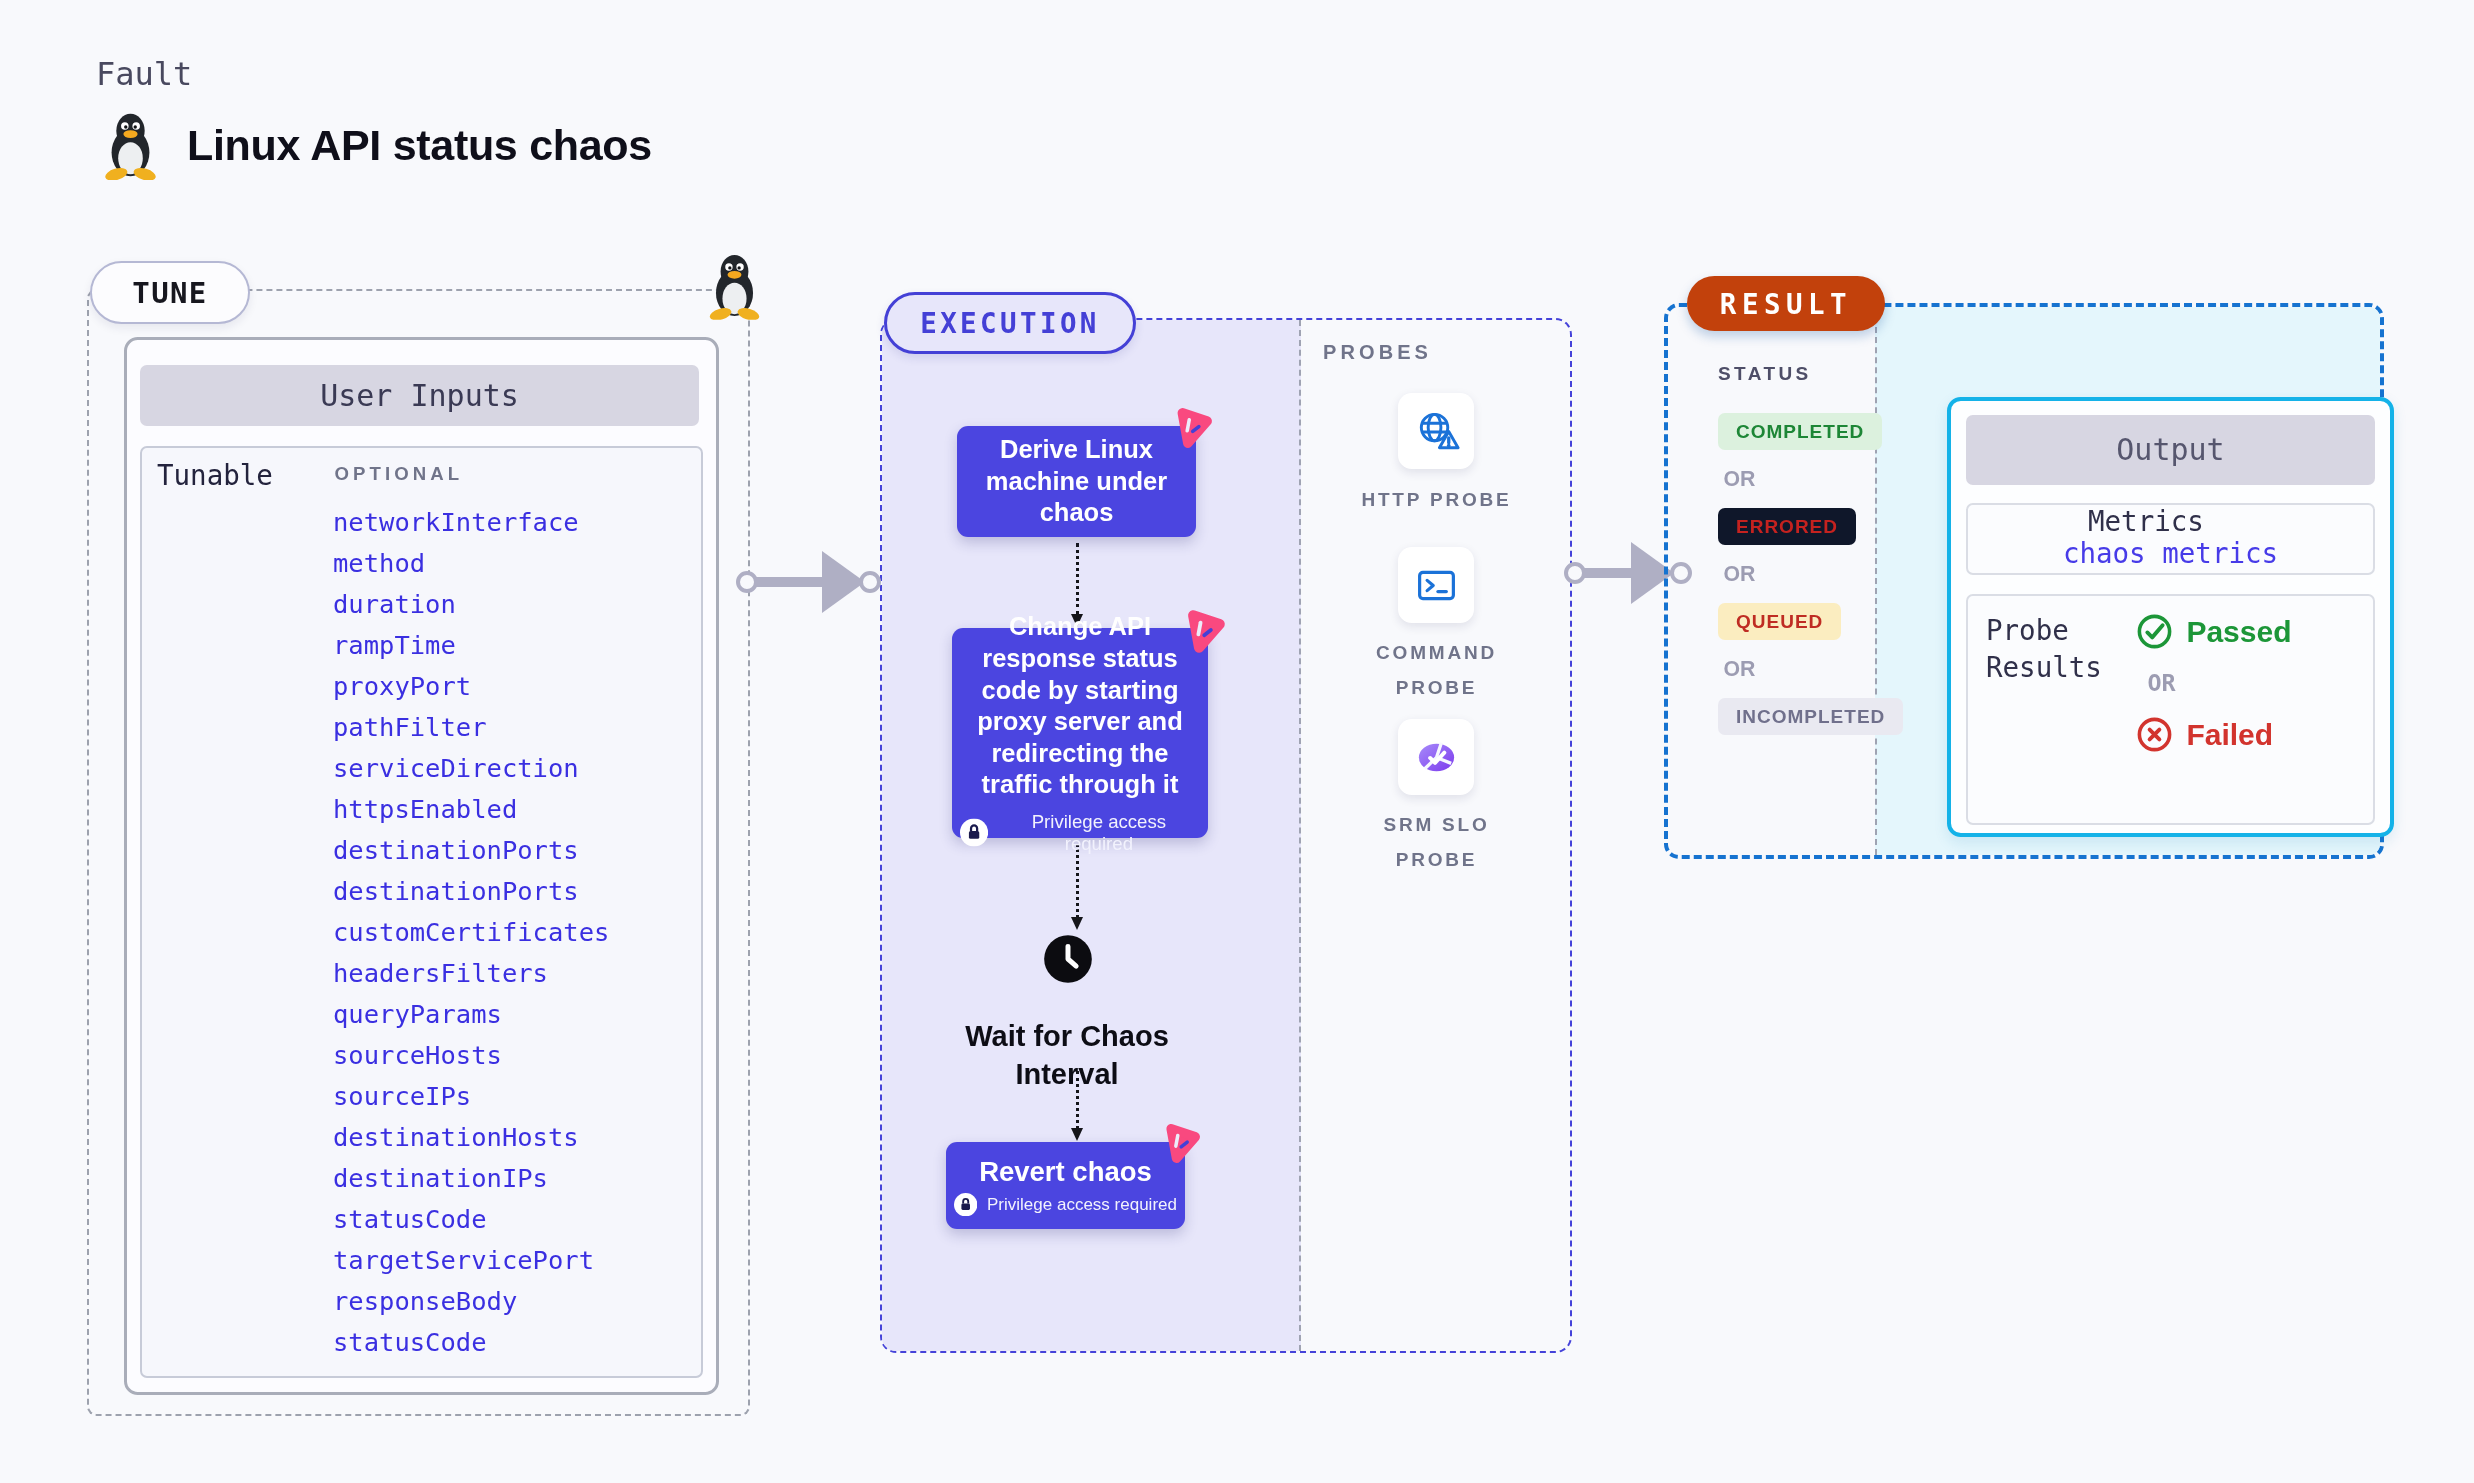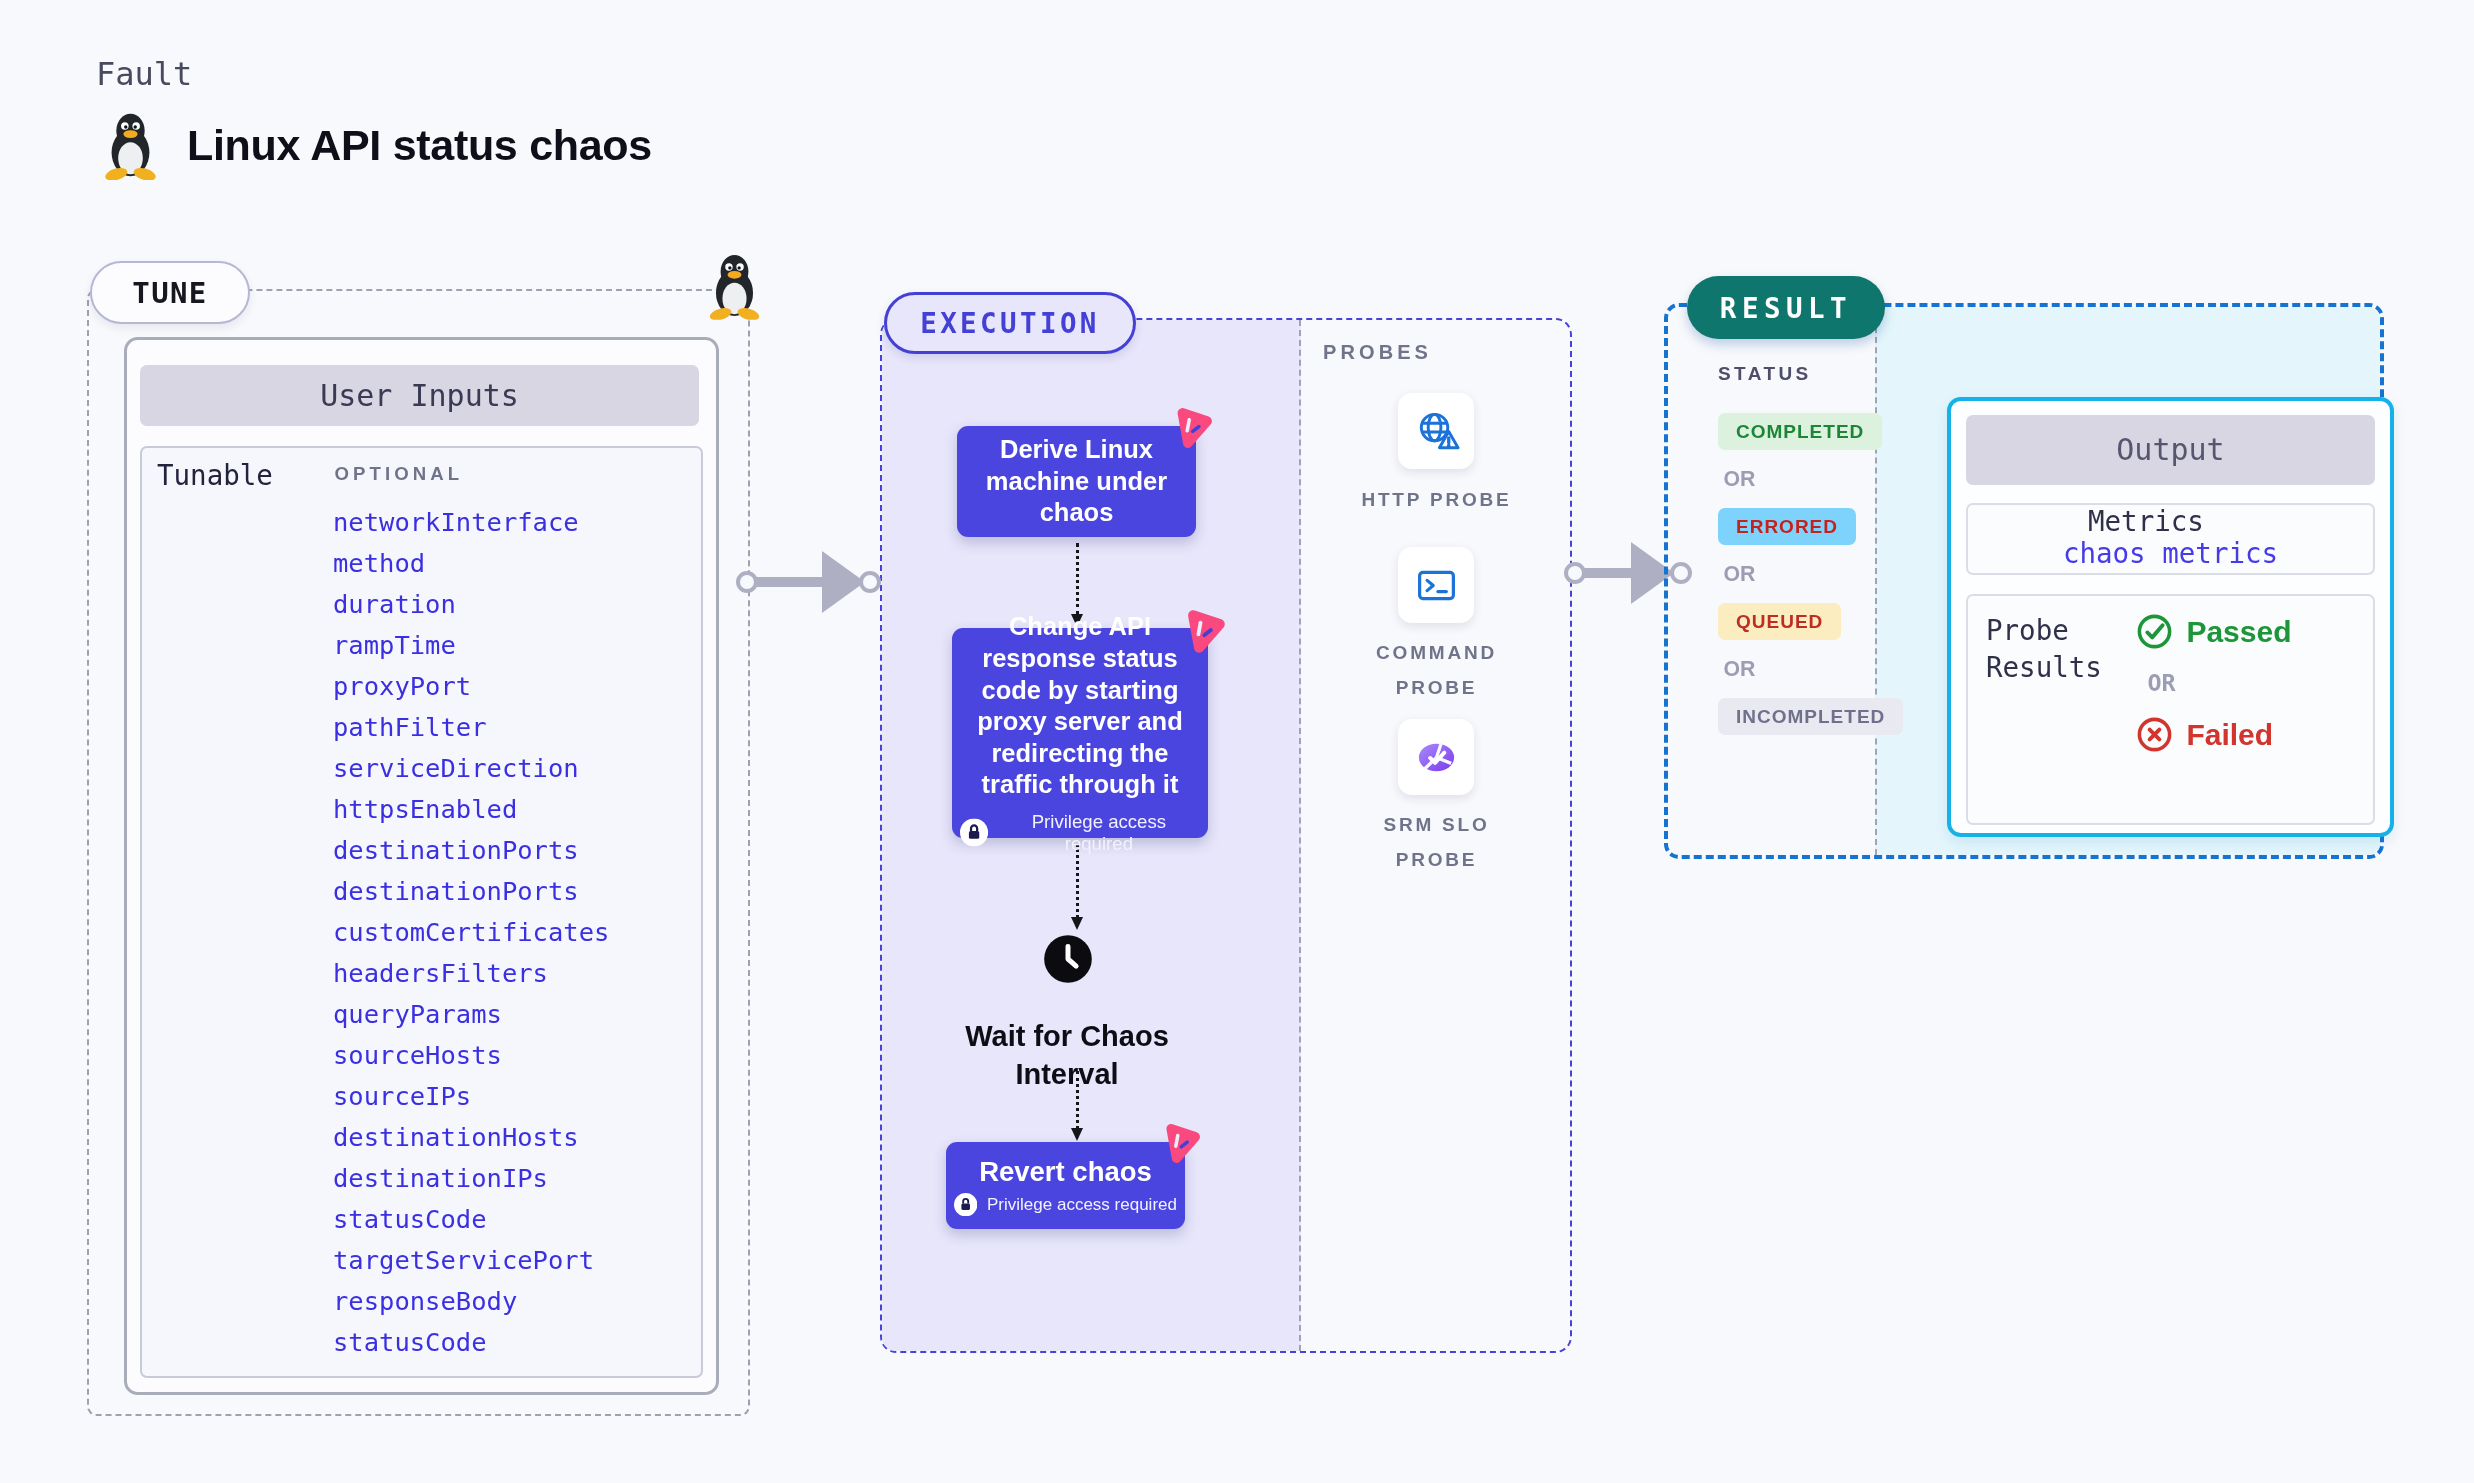--- a/index.html
+++ b/index.html
@@ -65,28 +65,28 @@
   .wait-label{left:957px;top:1018px;width:220px;text-align:center;font-size:29px;font-weight:bold;
               color:#0D0D15;line-height:1.3;}
   .probe-card{width:76px;height:76px;background:#FFFFFF;border-radius:13.8px;display:flex;align-items:center;
               justify-content:center;box-shadow:0 3.4px 9.6px rgba(30,30,80,.10);}
   .probe-name{text-align:center;font-size:19px;font-weight:bold;letter-spacing:2.8px;color:#70748A;line-height:1.85;}
 
   
   .result-panel{left:1664px;top:303px;width:712px;height:548px;border:4.1px dashed #1673D0;border-radius:15px;}
   .result-fill{position:absolute;left:207px;top:0;right:0;bottom:0;background:#E4F6FC;
                border-left:2.1px dashed #9FA3B2;border-radius:0 11px 11px 0;}
-  .result-pill{left:1687px;top:276px;width:198px;height:63px;background:#0f766e;border-radius:32px;
+  .result-pill{left:1687px;top:276px;width:198px;height:55px;background:#c2410c;border-radius:32px;
                display:flex;align-items:center;justify-content:center;color:#FFFFFF;font-size:27.5px;
                font-weight:bold;letter-spacing:5.5px;z-index:6;box-shadow:0 5.5px 11px rgba(10,80,160,.25);}
   .status-label{left:1718px;top:363px;font-size:19px;font-weight:bold;letter-spacing:3.4px;color:#4E4E68;}
   .status-col{left:1718px;top:413px;display:flex;flex-direction:column;align-items:flex-start;}
   .badge{height:37px;line-height:37px;padding:0 18px;border-radius:6.9px;font-size:19px;font-weight:bold;letter-spacing:1px;}
   .b-completed{background:#DCF1DE;color:#1D8636;}
-  .b-errored{background:#7dd3fc;color:#C5221F;}
+  .b-errored{background:#0f172a;color:#C5221F;}
   .b-queued{background:#FBEDC0;color:#BF2C23;}
   .b-incompleted{background:#E9E9F1;color:#70708C;}
   .or-sep{font-size:21.3px;font-weight:bold;color:#9C9CB2;margin:16.5px 0 16.5px 5.5px;}
 
   .output-card{left:1917px;top:397px;width:447px;height:440px;background:#FDFEFF;border:4.1px solid #14B2E8;
                border-radius:13.8px;padding:13.8px 15px;box-sizing:border-box;box-shadow:0 5.5px 13.8px rgba(20,120,180,.12);margin-left:30px;}
   .out-header{height:70px;background:#D7D6E2;border-radius:6.9px;display:flex;align-items:center;
               justify-content:center;font-size:30px;color:#56566E;}
   .out-row{border:2.1px solid #DADDE5;border-radius:6.9px;background:#FBFCFE;box-sizing:border-box;}
   .metrics-row{margin-top:18px;height:72px;display:flex;align-items:center;padding:0 18px;flex-direction:column;}

